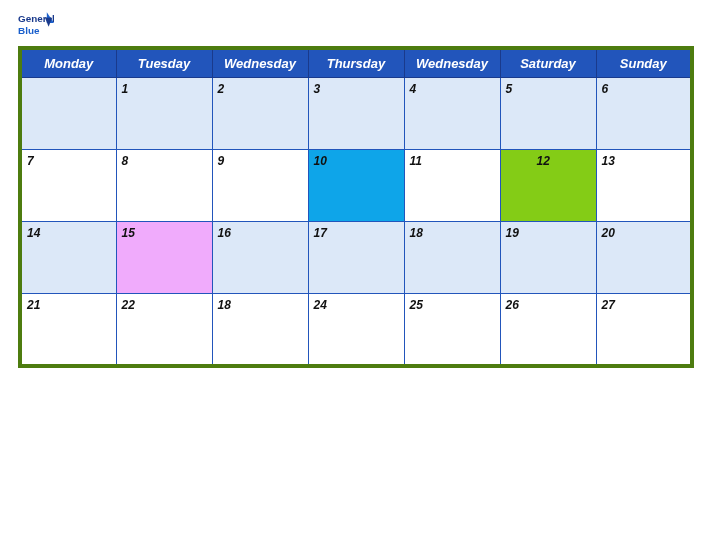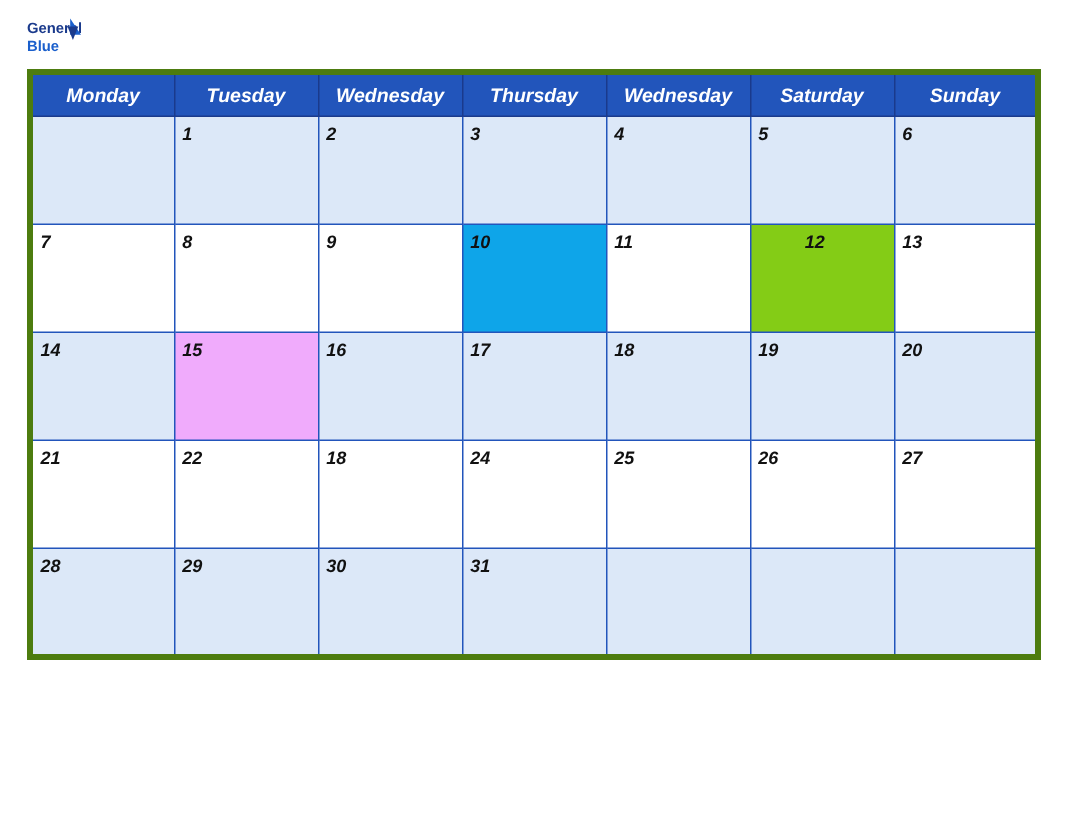--- a/index.html
+++ b/index.html
@@ -145,24 +145,15 @@
         </tr>
         <tr>
           <td style="background-color: rgb(255, 255, 255);"><span class="day-num">21</span></td>
           <td style="background-color: rgb(255, 255, 255); margin-top: 16px;"><span class="day-num">22</span></td>
           <td style="background-color: rgb(255, 255, 255);"><span class="day-num">18</span></td>
           <td style="background-color: rgb(255, 255, 255);"><span class="day-num">24</span></td>
           <td style="background-color: rgb(255, 255, 255);"><span class="day-num">25</span></td>
           <td style="background-color: rgb(255, 255, 255);"><span class="day-num">26</span></td>
           <td style="background-color: rgb(255, 255, 255);"><span class="day-num">27</span></td>
         </tr>
-        <tr>
-          <td style="background-color: rgb(220, 232, 248);"><span class="day-num">28</span></td>
-          <td style="background-color: rgb(220, 232, 248);"><span class="day-num">29</span></td>
-          <td style="background-color: rgb(220, 232, 248);"><span class="day-num">30</span></td>
-          <td style="background-color: rgb(220, 232, 248);"><span class="day-num">31</span></td>
-          <td class="empty" style="background-color: rgb(220, 232, 248);"></td>
-          <td class="empty" style="background-color: rgb(220, 232, 248);"></td>
-          <td class="empty" style="background-color: rgb(220, 232, 248);"></td>
-        </tr>
       </tbody>
   </table>
 </div>
 
 </body></html>

